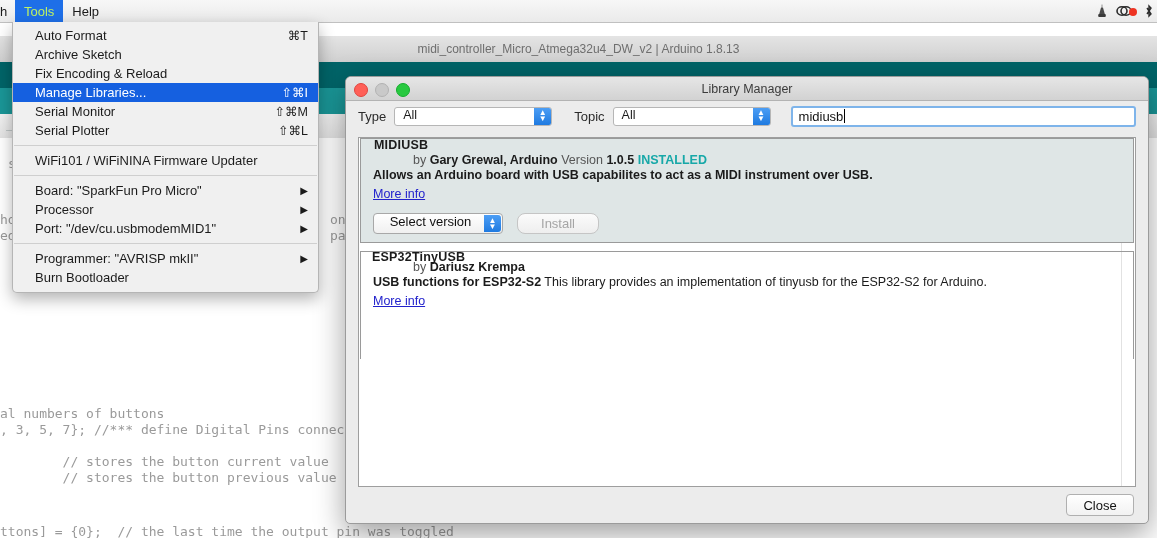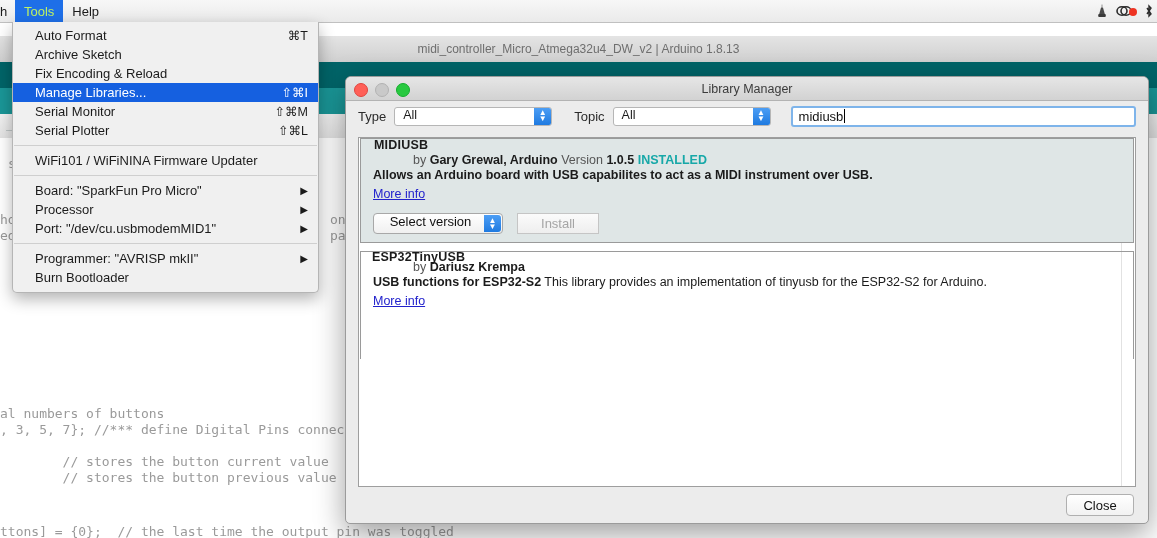--- a/index.html
+++ b/index.html
@@ -235,21 +235,21 @@
     position: absolute; right: 1px; top: 1px;
     width: 17px; height: 17px;
     background: linear-gradient(to bottom, #4c9ef5 0%, #1f7ae0 100%);
     border-radius: 0 3px 3px 0;
     display: flex; flex-direction: column; align-items: center; justify-content: center;
     color: #fff; line-height: 6px; font-size: 8px;
   }
   .btn-install {
     width: 82px; height: 21px;
     background: linear-gradient(to bottom, #fbfbfb 0%, #eeeeee 100%);
-    border: 1px solid #c5c5c5; border-radius: 0;
+    border: 1px solid #c5c5c5; border-radius: 8px;
     display: flex; align-items: center; justify-content: center;
     font-size: 13px; color: #a5a5a5;
     box-sizing: border-box;
   }
   .lm-footer {
     position: absolute; left: 0; bottom: 0; width: 802px; height: 36px;
     display: flex; align-items: center; justify-content: flex-end;
     padding-right: 14px; box-sizing: border-box;
   }
   .btn-close {

